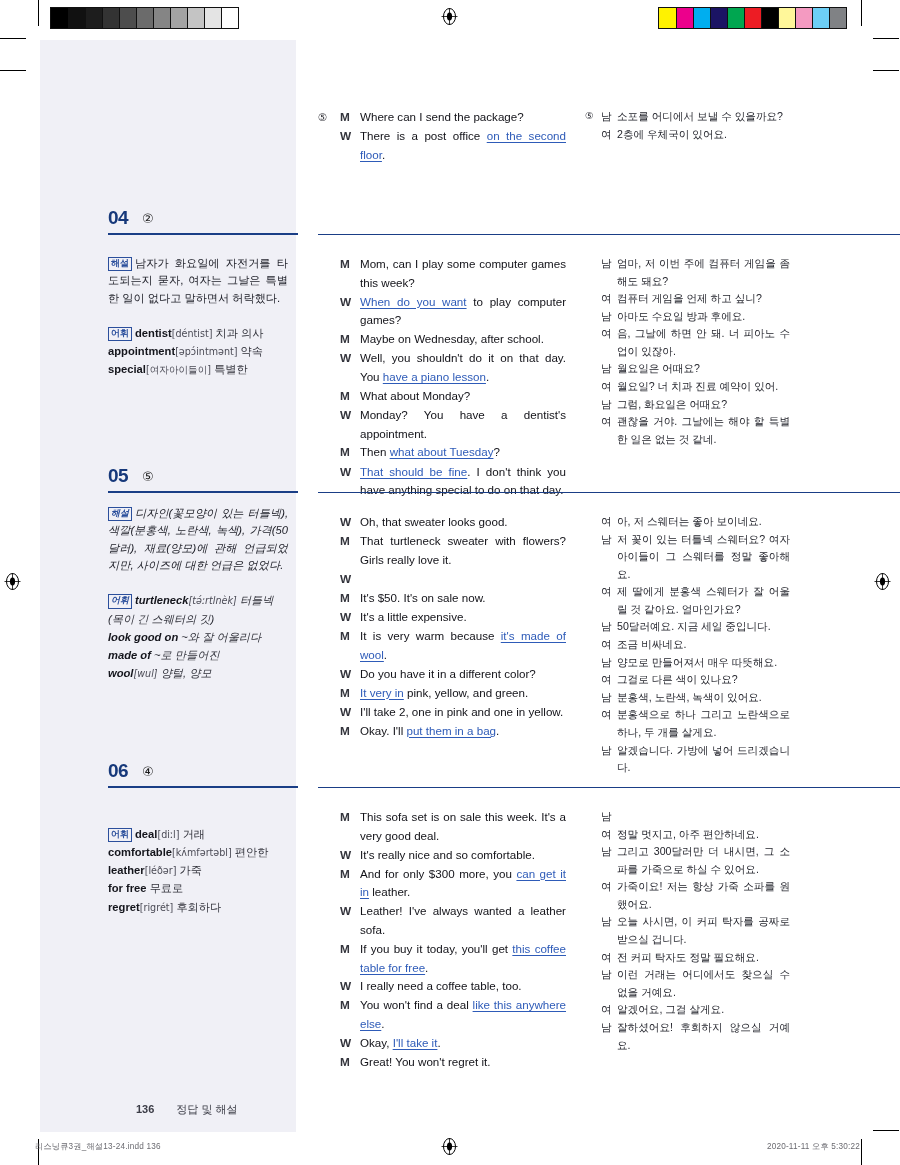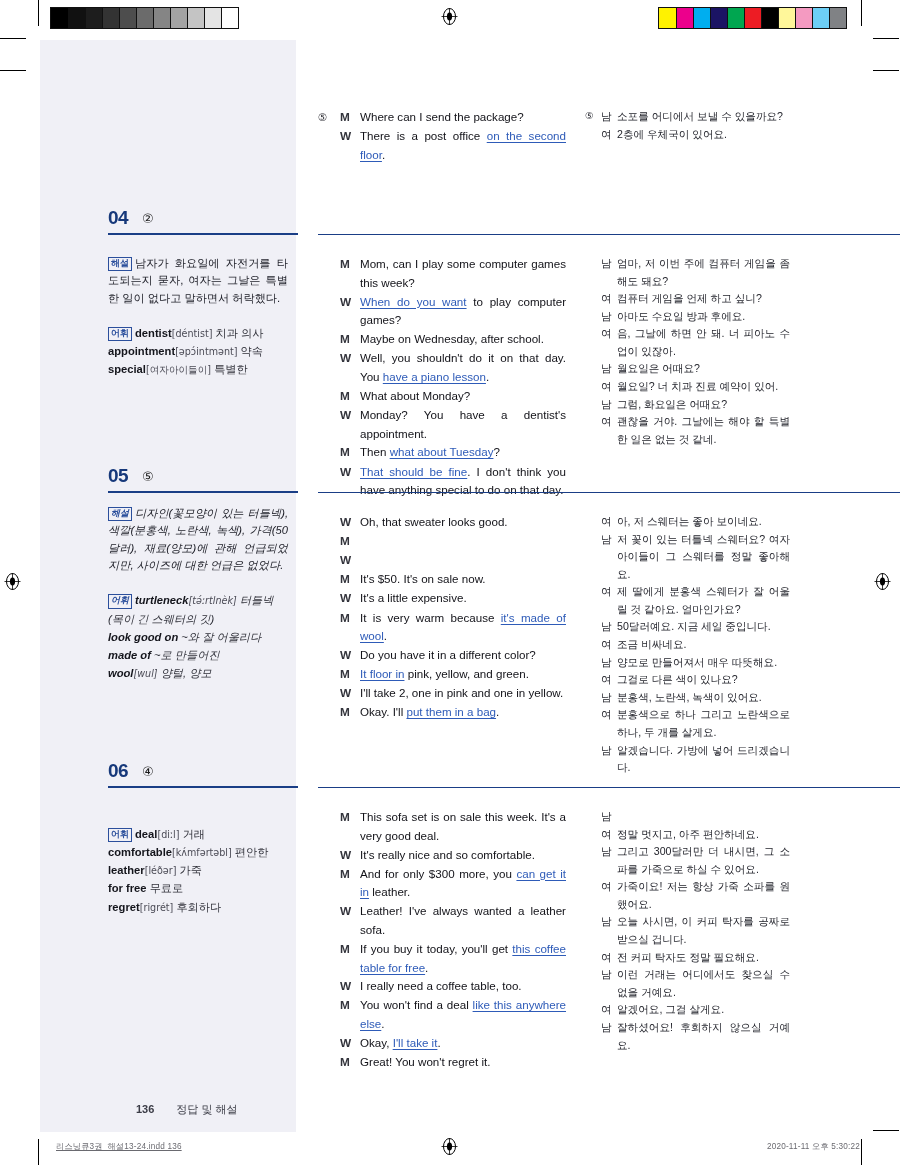--- a/index.html
+++ b/index.html
@@ -169,21 +169,21 @@
   }
   .pg-foot .num { font-weight: bold; margin-right: 22px; }
 
   .proof-foot {
     position: absolute;
     top: 1141px;
     font-size: 8.2px;
     color: #6a6a70;
     letter-spacing: 0.2px;
   }
-  #proof-file { left: 56px; text-decoration: underline; }
+  #proof-file { left: 35px; }
   #proof-date { right: 40px; }
 </style>
 </head>
 <body>
 
 <div class="page">
 
   <div class="crop-mark cm-v" style="left:38px; top:0px;"></div>
   <div class="crop-mark cm-h" style="left:0px; top:38px;"></div>
   <div class="crop-mark cm-v" style="left:861px; top:0px;"></div>
@@ -393,20 +393,21 @@
           </div>
           <div class="script" style="top: 48px;">
             <div class="line">
               <span class="mark"></span>
               <span class="spk">W</span>
               <span class="txt">Oh, that sweater looks good.</span>
             </div>
             <div class="line">
               <span class="mark"></span>
               <span class="spk">M</span>
+              <span class="txt">That turtleneck sweater with flowers? Girls really love it.</span>
             </div>
             <div class="line">
               <span class="mark"></span>
               <span class="spk">W</span>
             </div>
             <div class="line">
               <span class="mark"></span>
               <span class="spk">M</span>
               <span class="txt">It's $50. It's on sale now.</span>
             </div>
@@ -421,21 +422,21 @@
               <span class="txt">It is very warm because <u>it's made of wool</u>.</span>
             </div>
             <div class="line">
               <span class="mark"></span>
               <span class="spk">W</span>
               <span class="txt">Do you have it in a different color?</span>
             </div>
             <div class="line">
               <span class="mark"></span>
               <span class="spk">M</span>
-              <span class="txt"><u>It floor in</u> pink, yellow, and green.</span>
+              <span class="txt"><u>It very in</u> pink, yellow, and green.</span>
             </div>
             <div class="line">
               <span class="mark"></span>
               <span class="spk">W</span>
               <span class="txt">I'll take 2, one in pink and one in yellow.</span>
             </div>
             <div class="line">
               <span class="mark"></span>
               <span class="spk">M</span>
               <span class="txt">Okay. I'll <u>put them in a bag</u>.</span>

